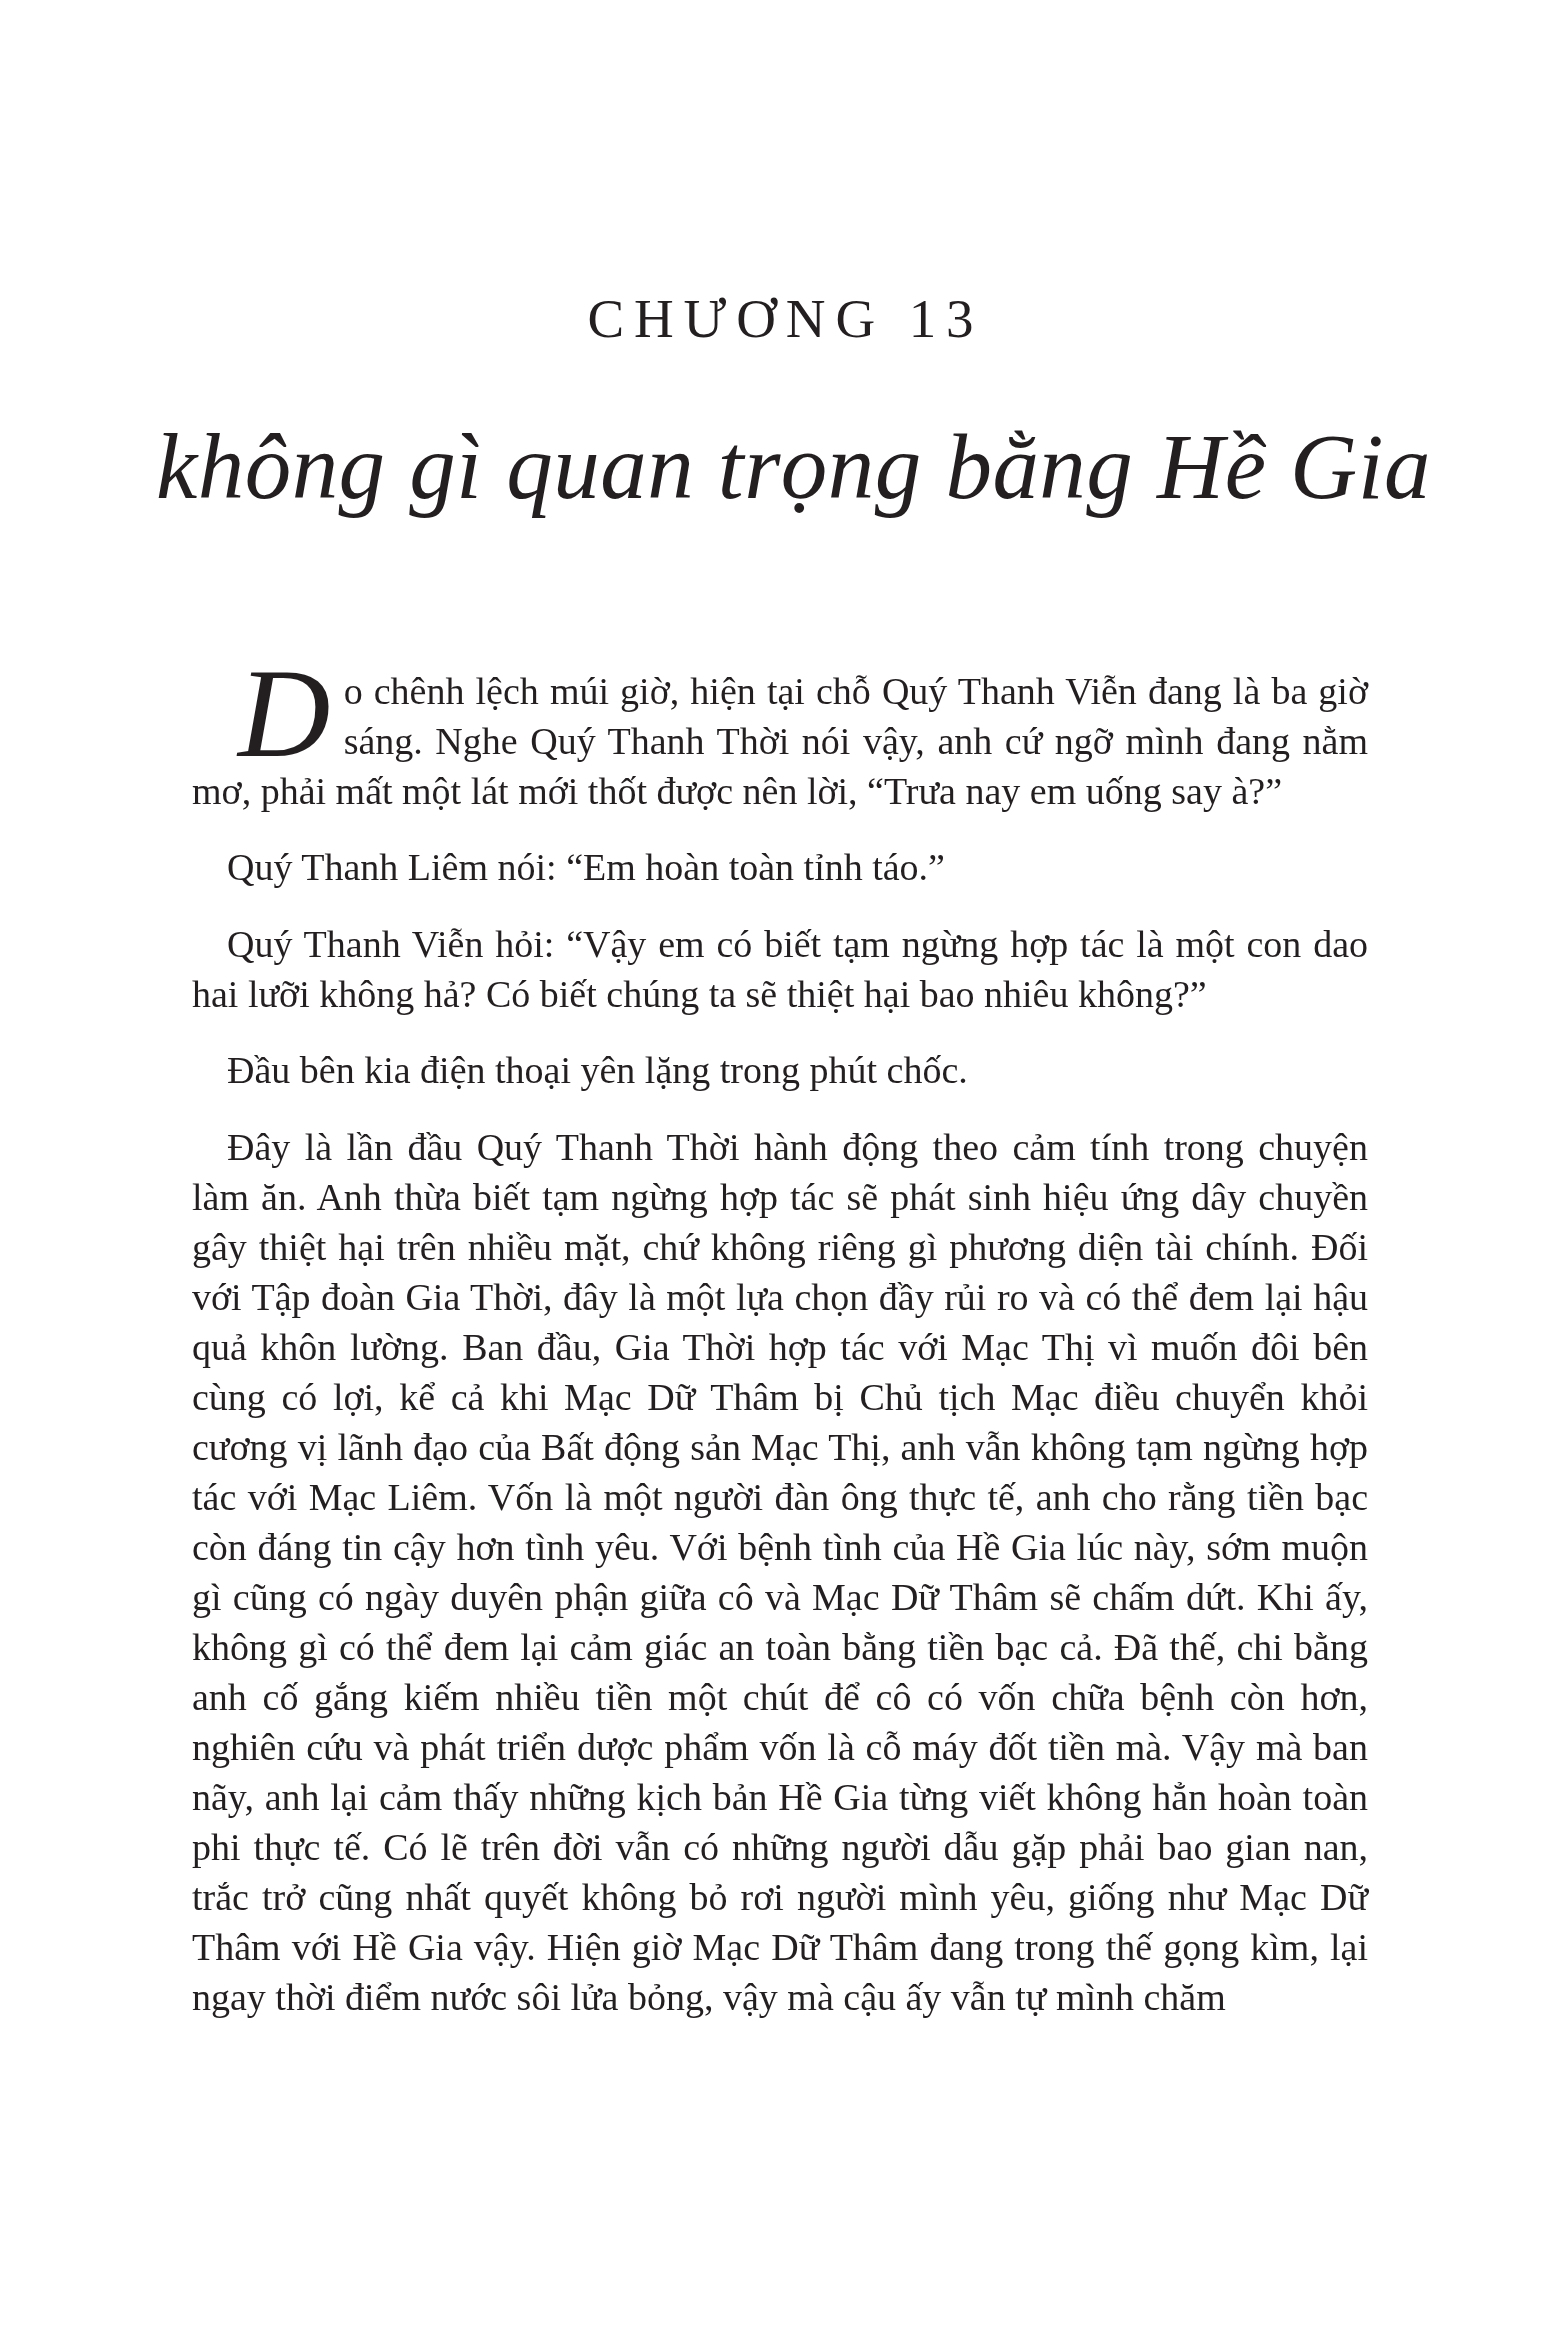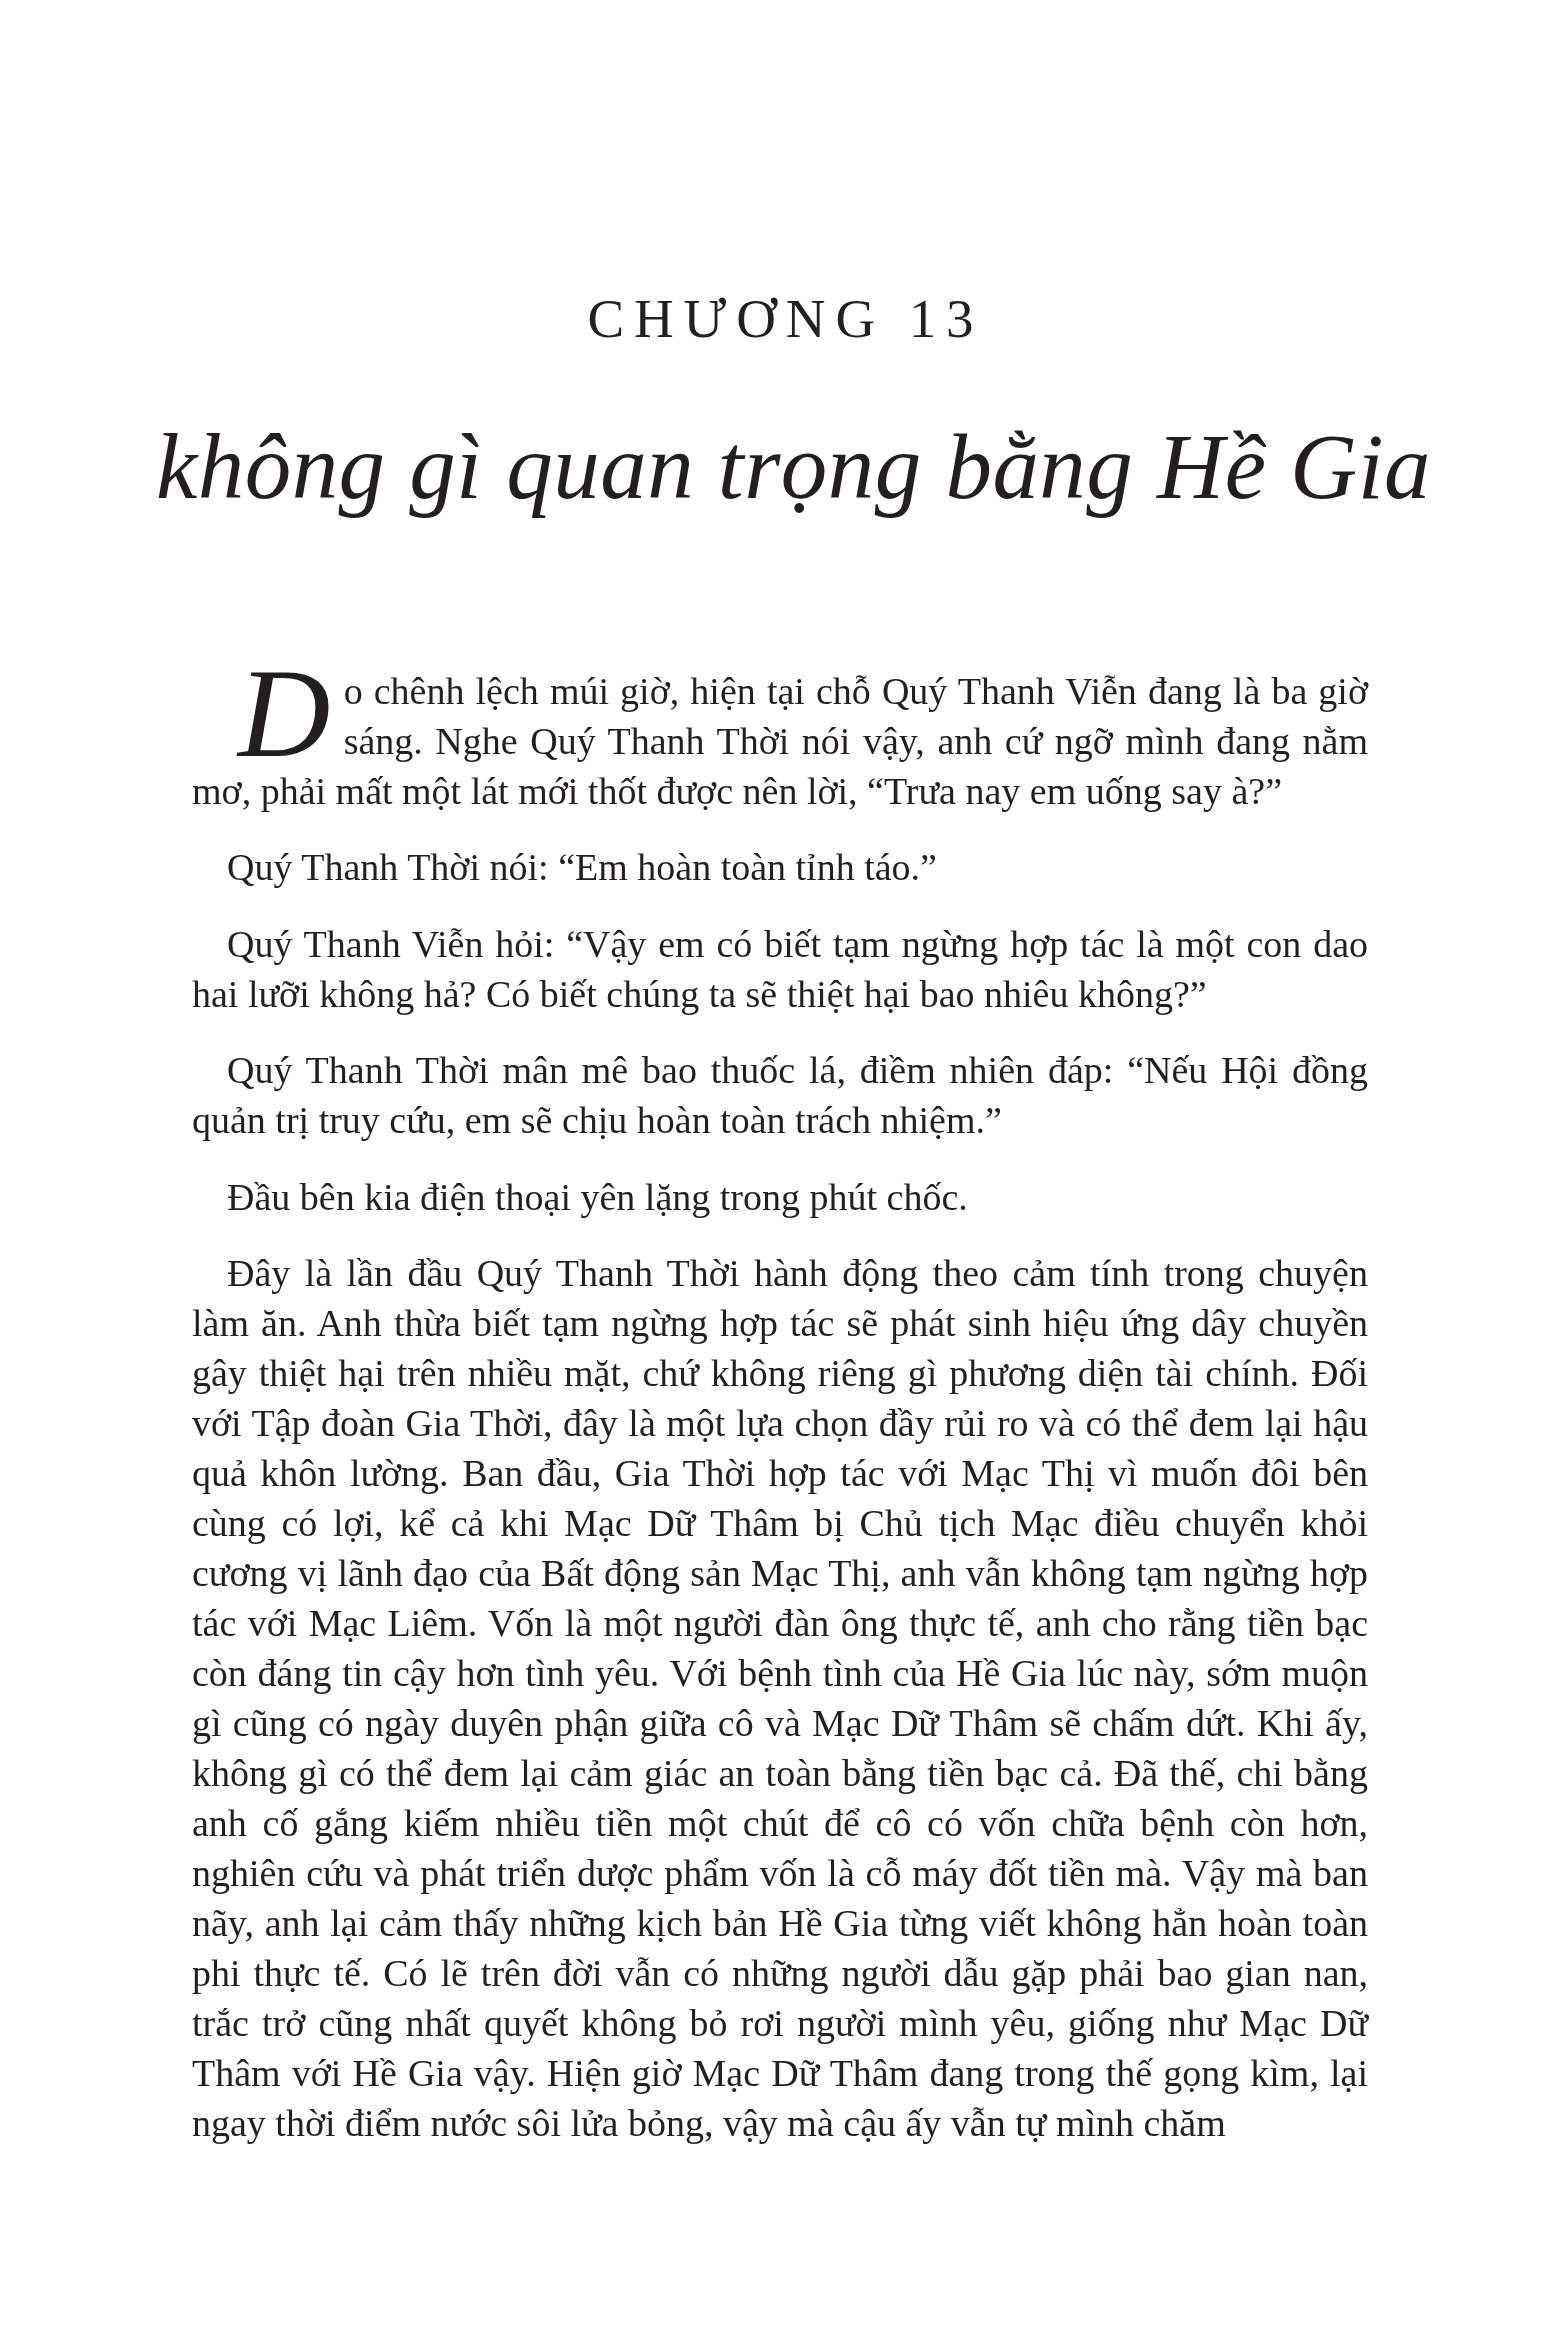--- a/index.html
+++ b/index.html
@@ -78,25 +78,24 @@
   <h1 class="chapter-label">CHƯƠNG 13</h1>
 
   <div class="chapter-title">không gì quan trọng bằng Hề Gia</div>
 
   <div class="body-text">
 
     <p class="para first">
       <span class="dropcap">D</span><span>o chênh lệch múi giờ, hiện tại chỗ Quý Thanh Viễn đang là ba giờ sáng. Nghe Quý Thanh Thời nói vậy, anh cứ ngỡ mình đang nằm mơ, phải mất một lát mới thốt được nên lời, “Trưa nay em uống say à?”</span>
     </p>
 
-    <p class="para">Quý Thanh Thời nói: “Em hoàn toàn tỉnh táo.”</p>
+    <p class="para">Quý Thanh Liêm nói: “Em hoàn toàn tỉnh táo.”</p>
 
     <p class="para">Quý Thanh Viễn hỏi: “Vậy em có biết tạm ngừng hợp tác là một con dao hai lưỡi không hả? Có biết chúng ta sẽ thiệt hại bao nhiêu không?”</p>
 
-    <p class="para">Quý Thanh Thời mân mê bao thuốc lá, điềm nhiên đáp: “Nếu Hội đồng quản trị truy cứu, em sẽ chịu hoàn toàn trách nhiệm.”</p>
 
     <p class="para">Đầu bên kia điện thoại yên lặng trong phút chốc.</p>
 
     <p class="para">Đây là lần đầu Quý Thanh Thời hành động theo cảm tính trong chuyện làm ăn. Anh thừa biết tạm ngừng hợp tác sẽ phát sinh hiệu ứng dây chuyền gây thiệt hại trên nhiều mặt, chứ không riêng gì phương diện tài chính. Đối với Tập đoàn Gia Thời, đây là một lựa chọn đầy rủi ro và có thể đem lại hậu quả khôn lường. Ban đầu, Gia Thời hợp tác với Mạc Thị vì muốn đôi bên cùng có lợi, kể cả khi Mạc Dữ Thâm bị Chủ tịch Mạc điều chuyển khỏi cương vị lãnh đạo của Bất động sản Mạc Thị, anh vẫn không tạm ngừng hợp tác với Mạc Liêm. Vốn là một người đàn ông thực tế, anh cho rằng tiền bạc còn đáng tin cậy hơn tình yêu. Với bệnh tình của Hề Gia lúc này, sớm muộn gì cũng có ngày duyên phận giữa cô và Mạc Dữ Thâm sẽ chấm dứt. Khi ấy, không gì có thể đem lại cảm giác an toàn bằng tiền bạc cả. Đã thế, chi bằng anh cố gắng kiếm nhiều tiền một chút để cô có vốn chữa bệnh còn hơn, nghiên cứu và phát triển dược phẩm vốn là cỗ máy đốt tiền mà. Vậy mà ban nãy, anh lại cảm thấy những kịch bản Hề Gia từng viết không hẳn hoàn toàn phi thực tế. Có lẽ trên đời vẫn có những người dẫu gặp phải bao gian nan, trắc trở cũng nhất quyết không bỏ rơi người mình yêu, giống như Mạc Dữ Thâm với Hề Gia vậy. Hiện giờ Mạc Dữ Thâm đang trong thế gọng kìm, lại ngay thời điểm nước sôi lửa bỏng, vậy mà cậu ấy vẫn tự mình chăm</p>
 
   </div>
 
 </div>
 
 

